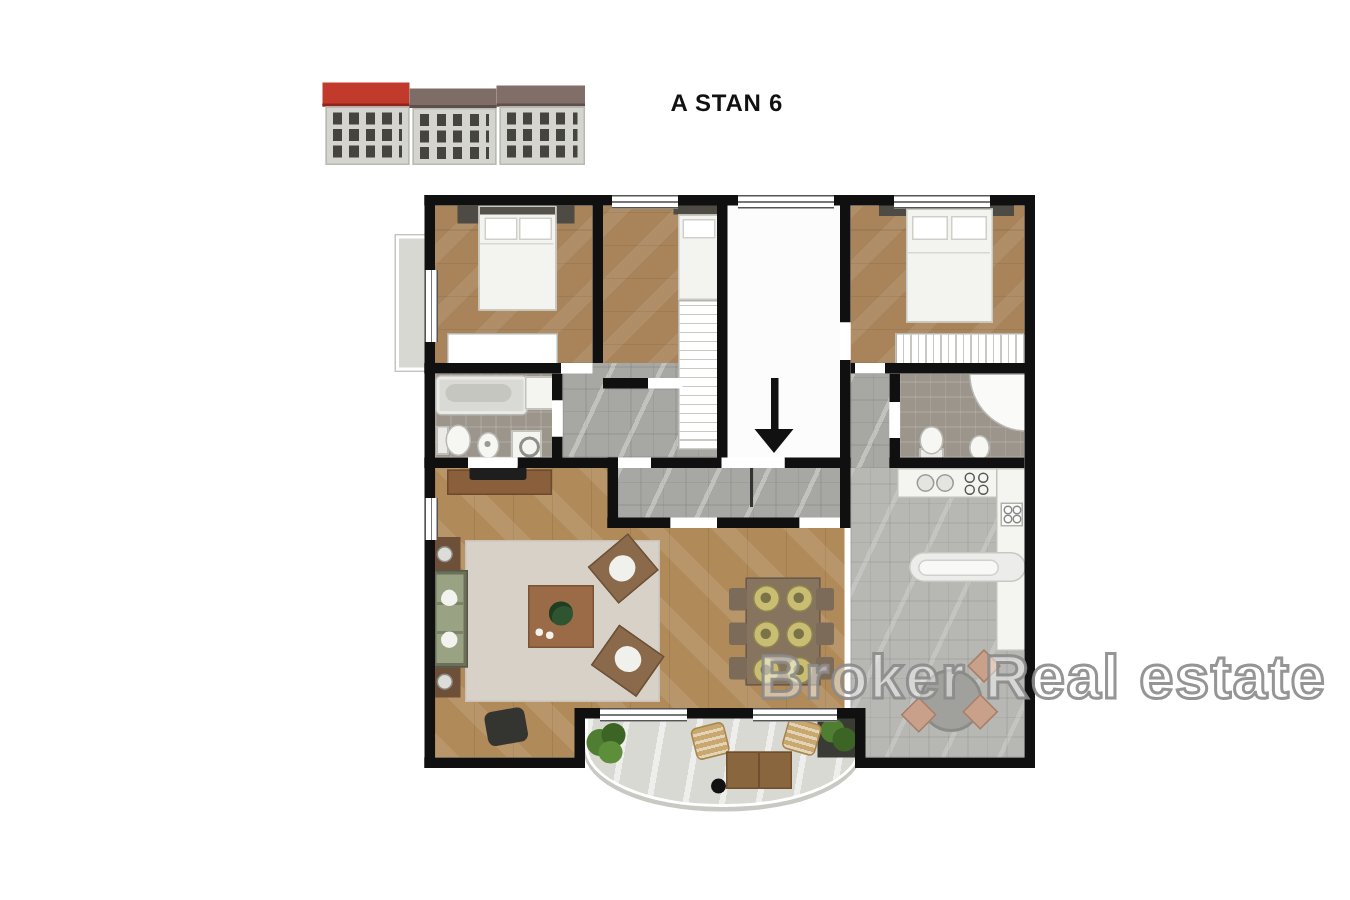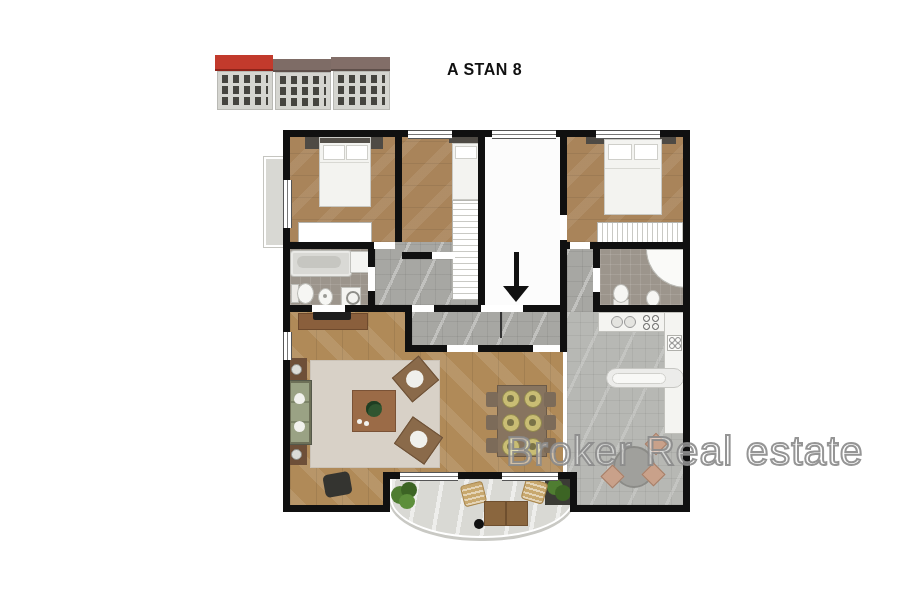--- a/index.html
+++ b/index.html
@@ -26,21 +26,21 @@
   .btile{background-color:#9c958c;
         background-image:repeating-linear-gradient(0deg,rgba(255,255,255,.10) 0 1px,transparent 1px 10px),
                          repeating-linear-gradient(90deg,rgba(255,255,255,.10) 0 1px,transparent 1px 10px);}
   .ktile{background-color:#b7b8b4;
         background-image:repeating-linear-gradient(115deg,rgba(255,255,255,.18) 0 3px,rgba(255,255,255,0) 3px 34px),
                          repeating-linear-gradient(0deg,rgba(0,0,0,.05) 0 1px,transparent 1px 13px),
                          repeating-linear-gradient(90deg,rgba(0,0,0,.05) 0 1px,transparent 1px 13px);}
   .entry{background:#fcfcfc;}
   .furn{position:absolute;z-index:10;}
   .white-furn{background:#f4f4f1;border:1px solid #c2c2bd;}
-  .wm{position:absolute;z-index:60;font-weight:normal;white-space:nowrap;
+  .wm{position:absolute;z-index:60;font-weight:bold;white-space:nowrap;
       color:rgba(255,255,255,.45);-webkit-text-stroke:2px rgba(138,138,138,.9);
       letter-spacing:1px;}
   .title{position:absolute;z-index:60;font-weight:bold;color:#111;}
   .wrow{height:8px;margin:3px 4px 0 4px;
         background-image:repeating-linear-gradient(90deg,#45443f 0 6px,transparent 6px 11px);}
 </style>
 </head>
 <body>
 
 <div class="stage">
@@ -68,21 +68,21 @@
     <div class="abs" style="left:116px;top:2px;width:59px;height:53px;">
       <div class="abs" style="left:0;top:0;width:59px;height:12px;background:#826e68;border-bottom:2px solid #5e4f4a;"></div>
       <div class="abs" style="left:2px;top:14px;width:55px;height:37px;background:#d5d5d0;border:1px solid #b9b9b4;">
         <div class="wrow"></div>
         <div class="wrow"></div>
         <div class="wrow"></div>
       </div>
     </div>
   </div>
 
-  <div class="title" style="left:447px;top:61px;font-size:16px;letter-spacing:0.5px;">A STAN 8</div>
+  <div class="title" style="left:447px;top:61px;font-size:16px;letter-spacing:0.5px;">A STAN 6</div>
 
   <div class="floor wood2" style="left:290px;top:137px;width:105px;height:105px;"></div>
   <div class="floor wood2" style="left:402px;top:137px;width:76px;height:115px;"></div>
   <div class="floor entry" style="left:485px;top:137px;width:75px;height:175px;"></div>
   <div class="floor wood2" style="left:567px;top:137px;width:116px;height:105px;"></div>
   <div class="floor btile" style="left:290px;top:249px;width:78px;height:56px;"></div>
   <div class="floor btile" style="left:600px;top:249px;width:83px;height:56px;"></div>
   <div class="floor hall" style="left:375px;top:242px;width:103px;height:63px;"></div>
   <div class="floor hall" style="left:405px;top:312px;width:162px;height:40px;"></div>
   <div class="floor hall" style="left:567px;top:249px;width:26px;height:63px;"></div>

